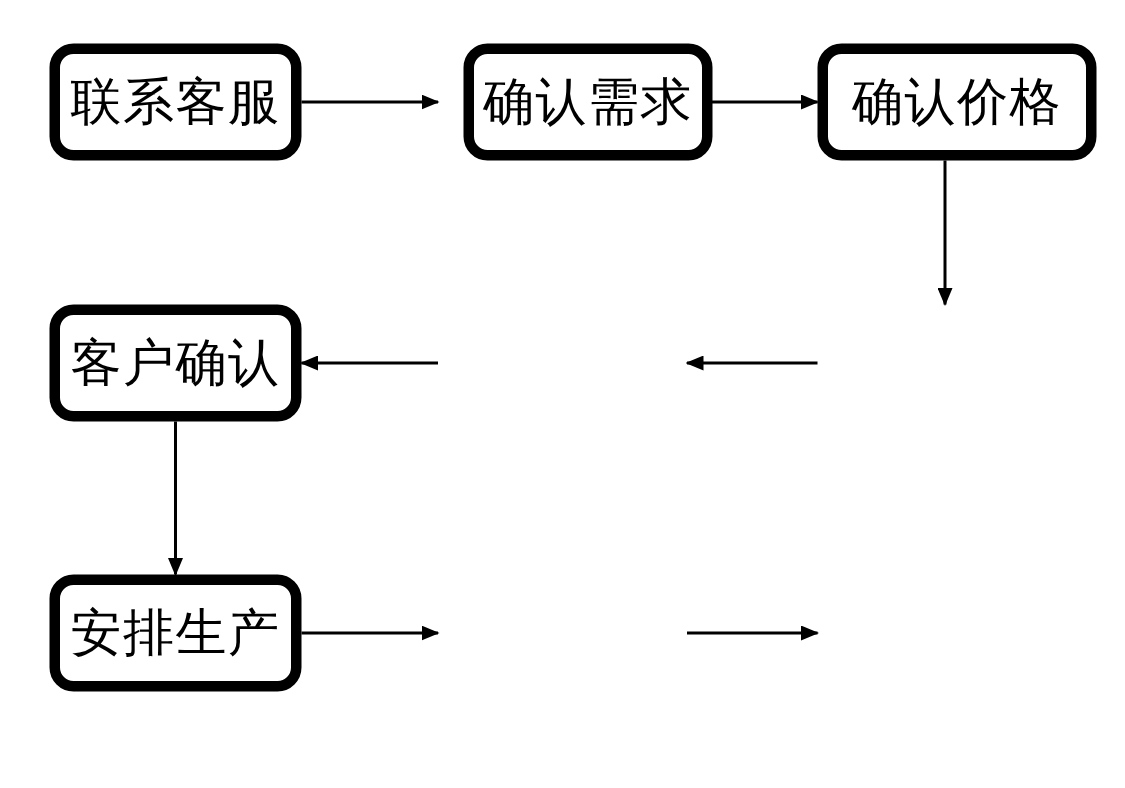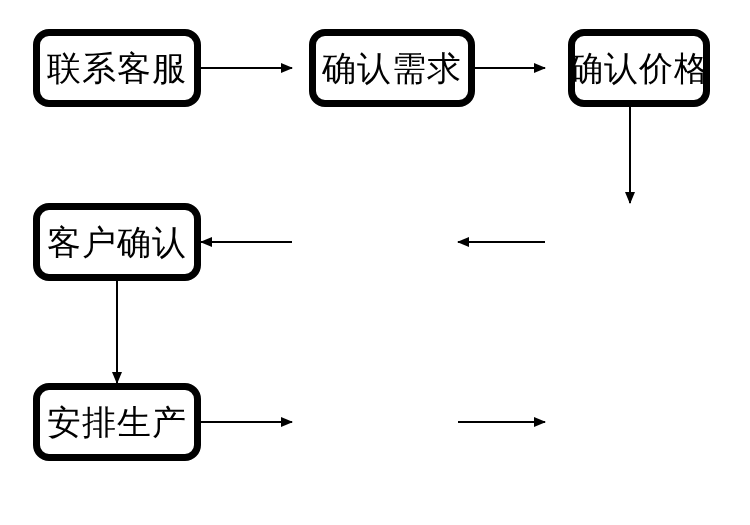--- a/index.html
+++ b/index.html
@@ -40,21 +40,21 @@
     line-height: 1;
     color: var(--text, #000000);
     letter-spacing: 1px;
     white-space: nowrap;
   }
   .r1 { top: 29px; }
   .r2 { top: 203px; }
   .r3 { top: 383px; }
   .c1 { left: 33px;  width: 168px; }
   .c2 { left: 309px; width: 166px; }
-  .c3 { left: 568px; width: 142px; }
+  .c3 { left: 545px; width: 186px; }
 </style>
 </head>
 <body>
 
 <div id="diagram">
 
   <svg id="connectors" width="750" height="525" viewBox="0 0 750 525" xmlns="http://www.w3.org/2000/svg">
     <defs>
       <marker id="arrowhead" markerUnits="userSpaceOnUse" markerWidth="12" markerHeight="10" refX="11" refY="5" orient="auto">
         <path d="M0,0 L12,5 L0,10 Z" fill="#000000"></path>

